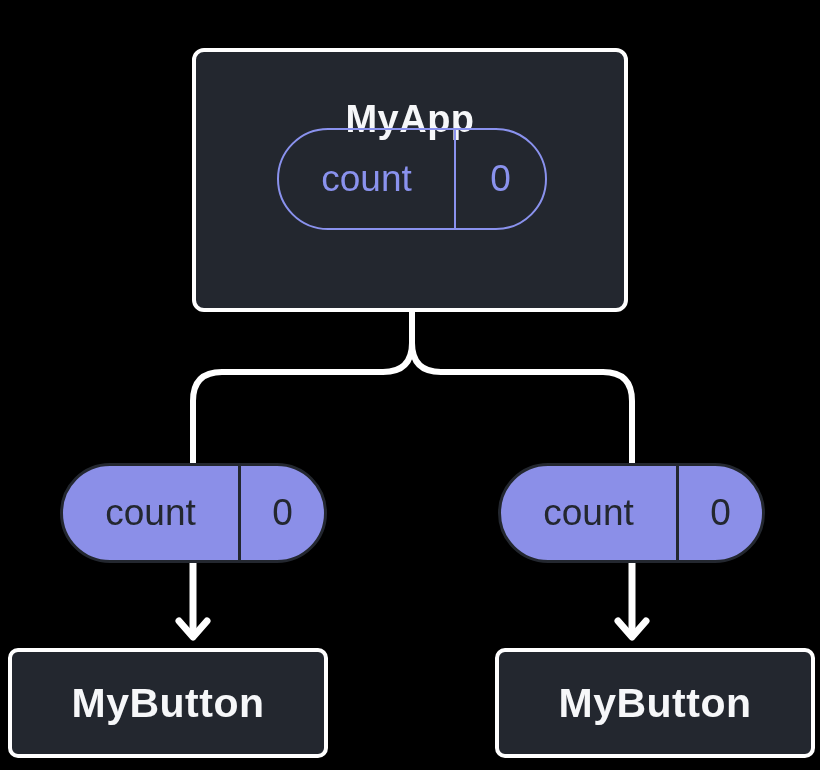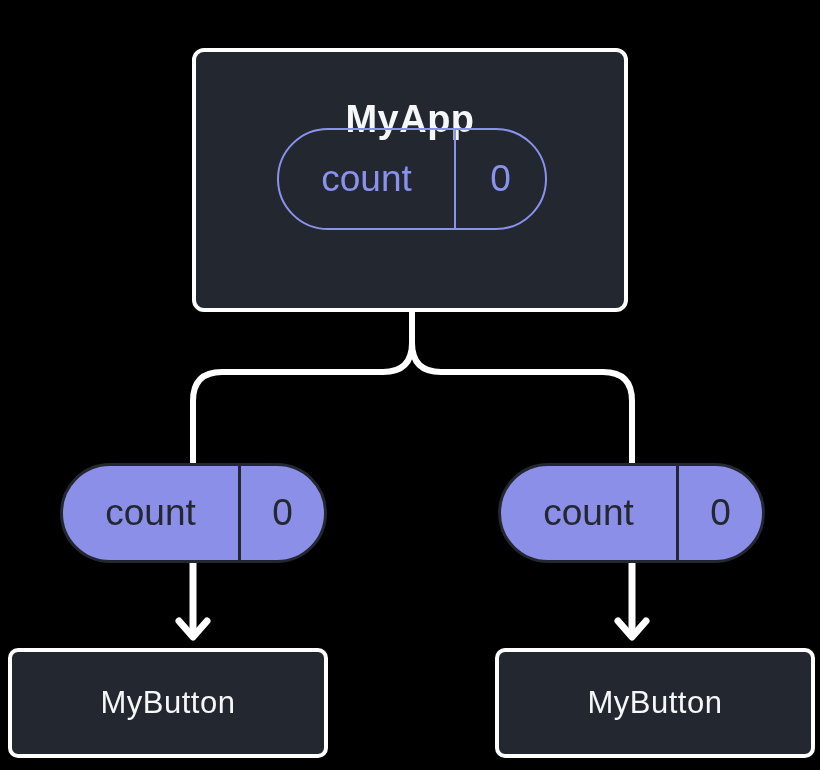--- a/index.html
+++ b/index.html
@@ -67,21 +67,21 @@
   .prop-pill-left{left:60px;}
   .prop-pill-right{left:498px;}
 
   .node-button{
     width:320px;height:110px;top:648px;
     display:flex;align-items:center;justify-content:center;
     border-radius:10px;
   }
   .node-button-left{left:8px;}
   .node-button-right{left:495px;}
-  .button-title{color:var(--node-text);font-size:31px;font-weight:400;letter-spacing:0.5px;}
+  .button-title{color:var(--node-text);font-size:41px;font-weight:700;letter-spacing:0.5px;}
 </style>
 </head>
 <body>
 
 <div class="stage">
 
   <svg class="connector-layer" width="820" height="770" viewBox="0 0 820 770" aria-hidden="true">
     <path class="connector" d="M 412 273 L 412 343 Q 412 372 383 372 L 222 372 Q 193 372 193 401 L 193 466"></path>
     <path class="connector" d="M 412 273 L 412 343 Q 412 372 441 372 L 603 372 Q 632 372 632 401 L 632 466"></path>
 

